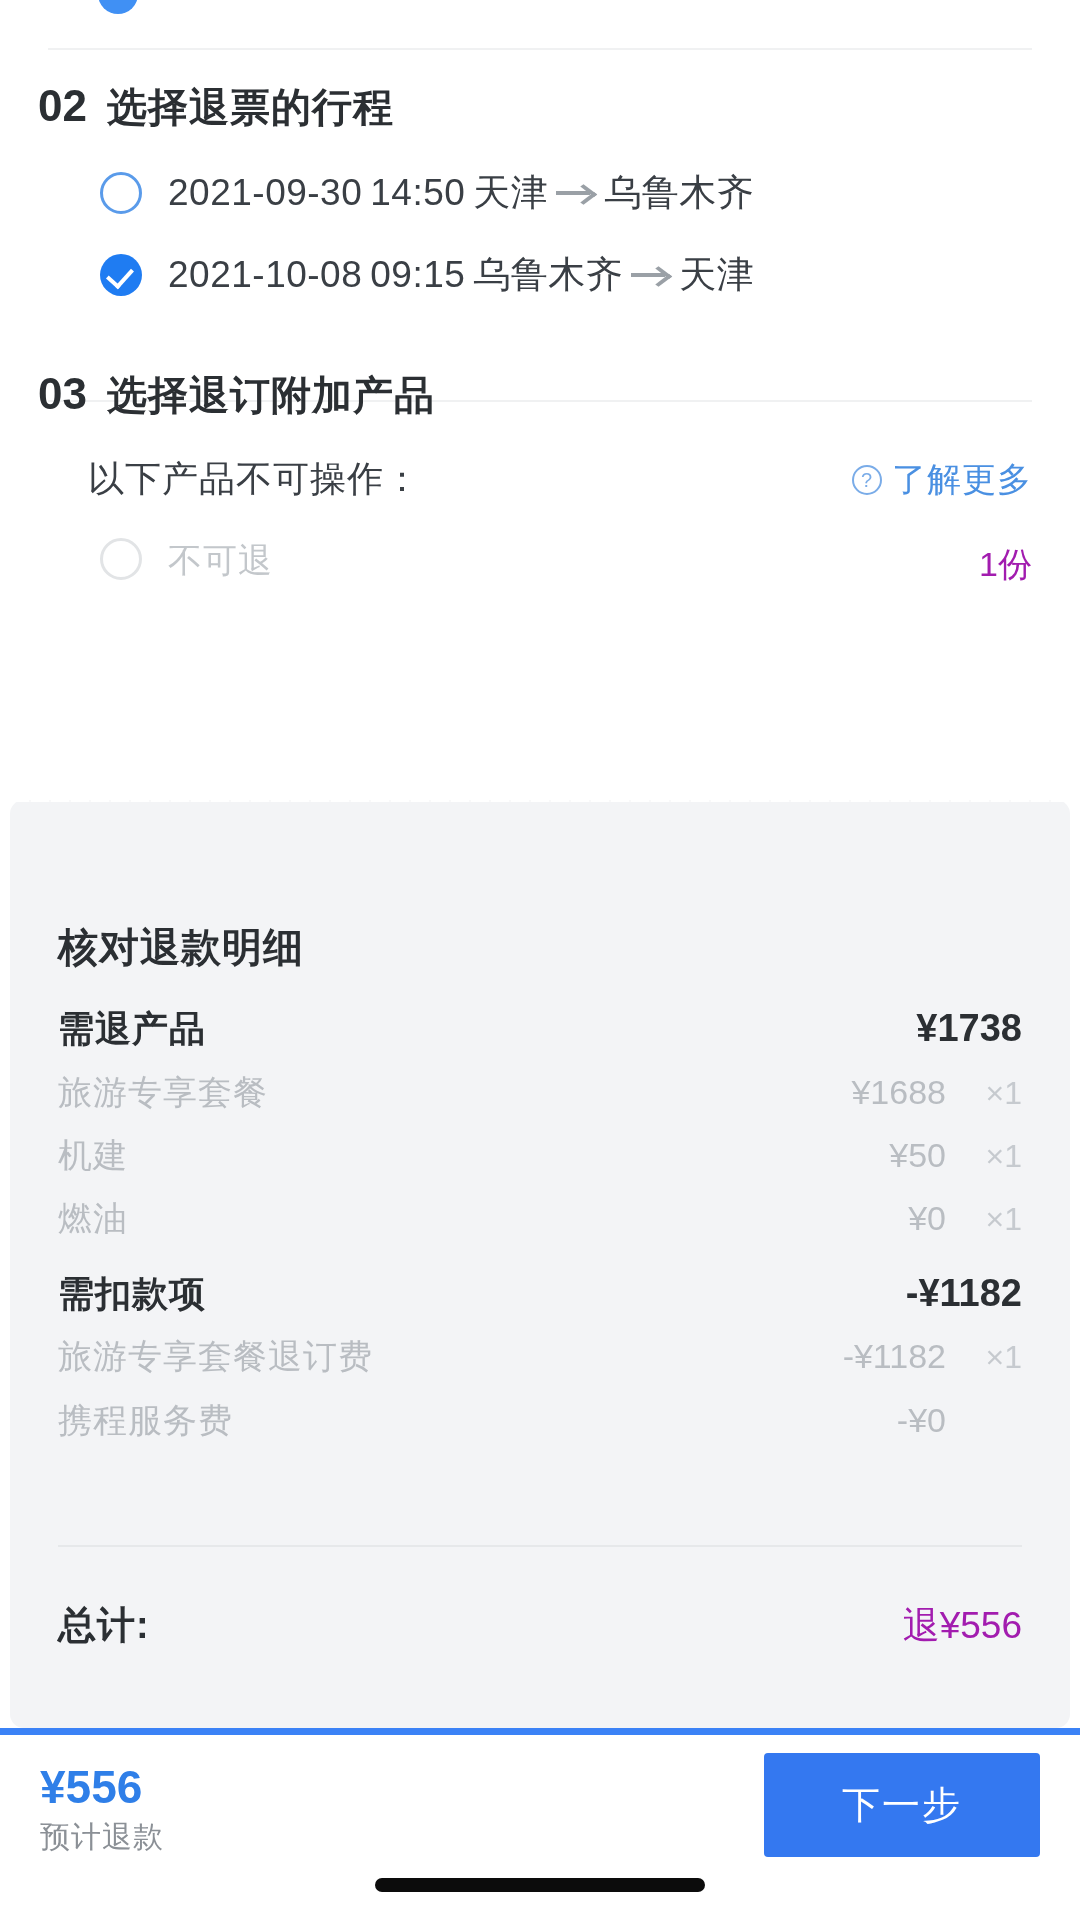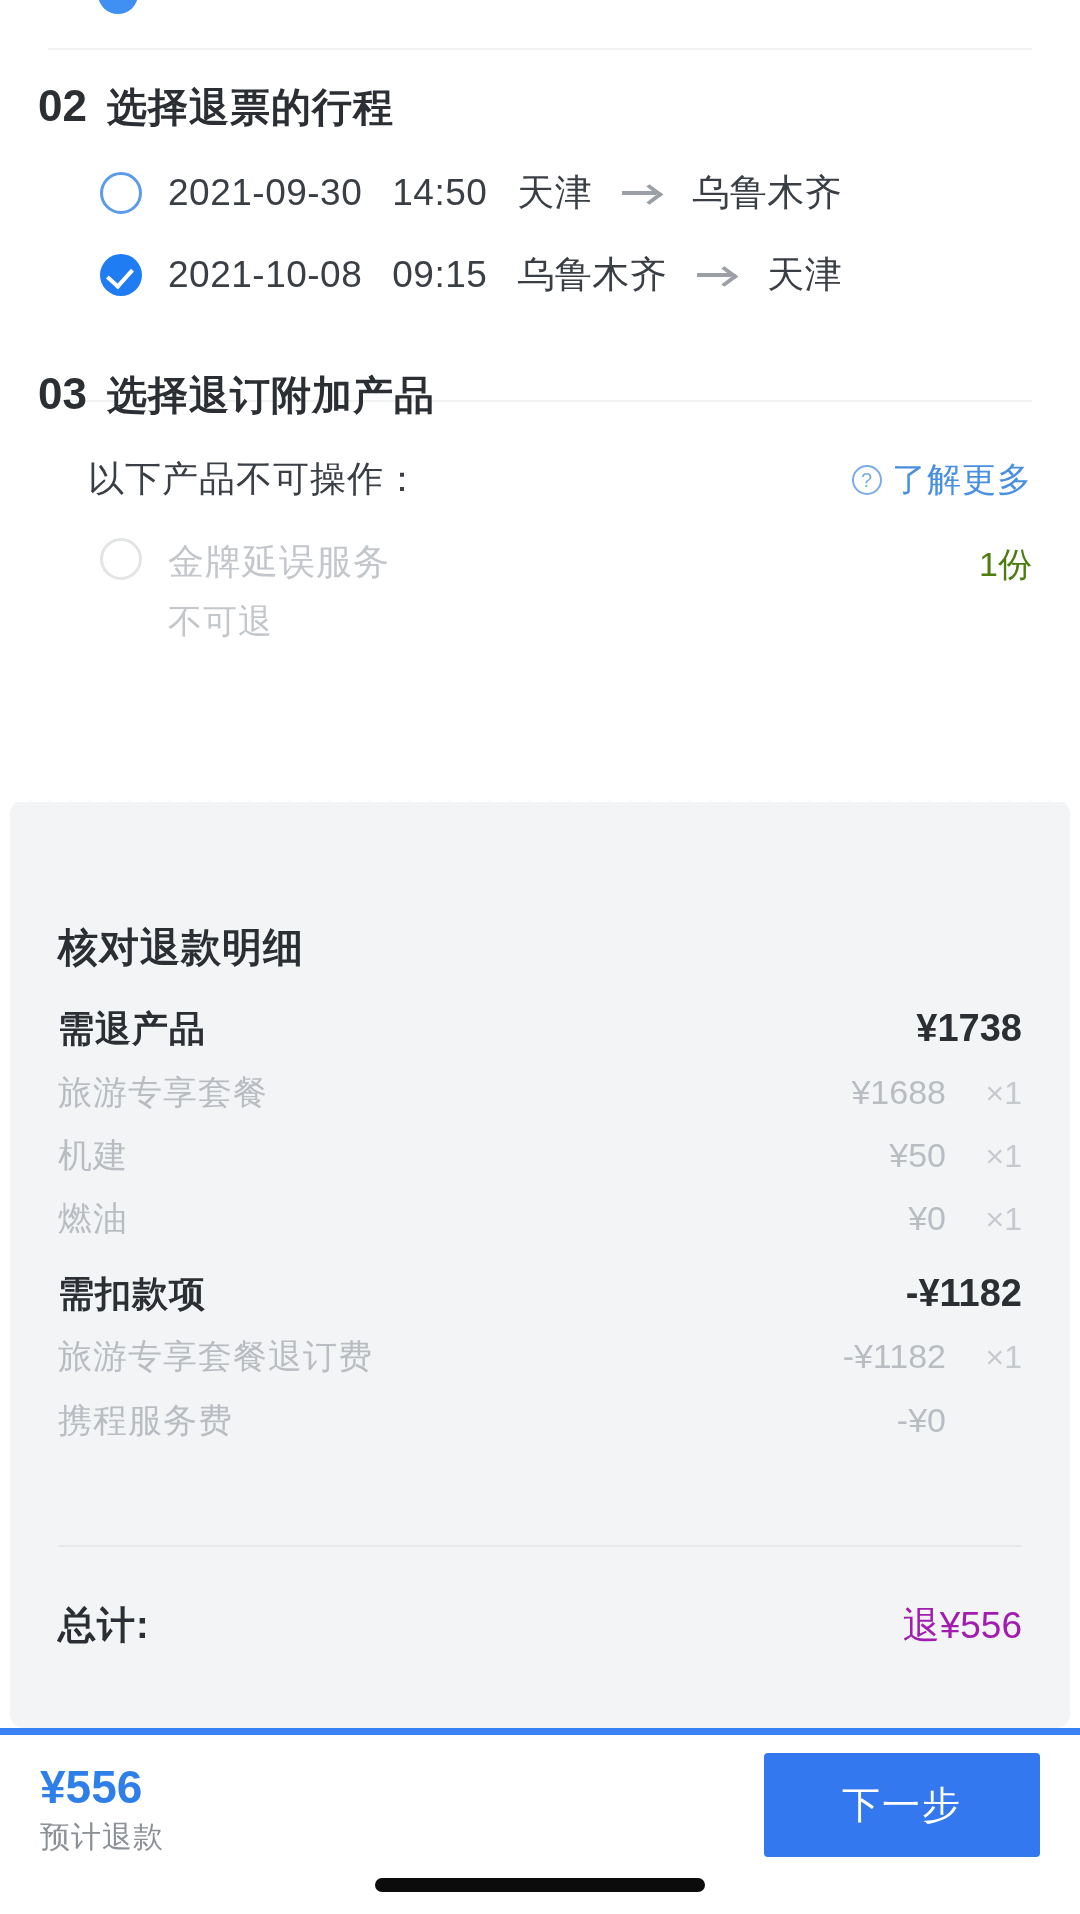--- a/index.html
+++ b/index.html
@@ -80,21 +80,21 @@
     border: 3px solid #e2e4e6;
     background: #ffffff;
   }
   .trip-text {
     font-size: 37px;
     color: #3a3f45;
     letter-spacing: 0.5px;
     white-space: nowrap;
     display: flex;
     align-items: center;
-    gap: 30px;
+    gap: 8px;
   }
   .trip-dt { font-weight: 400; }
   .arrow-ico {
     display: inline-block;
     width: 40px; height: 22px;
     position: relative;
     flex: 0 0 auto;
   }
   .arrow-ico::before {
     content: "";
@@ -150,21 +150,21 @@
     left: 100px; right: 48px;
     display: flex;
     align-items: flex-start;
   }
   .addon-left { display: flex; align-items: flex-start; gap: 26px; }
   .addon-texts { display: flex; flex-direction: column; gap: 12px; }
   .addon-name { font-size: 36px; color: #c3c7cb; letter-spacing: 1px; }
   .addon-sub  { font-size: 34px; color: #c3c7cb; letter-spacing: 1px; }
   .addon-qty  {
     margin-left: auto;
-    font-size: 34px; color: #4d7c0f;
+    font-size: 34px; color: #a21caf;
     padding-top: 4px;
   }
 
   
   #receipt {
     position: absolute;
     left: 10px;
     width: 1060px;
     background: #f3f4f6;
     border-radius: 14px;
@@ -313,21 +313,20 @@
     <span class="learn-more">
       <span class="q-ico">?</span>
       <span>了解更多</span>
     </span>
   </div>
 
   <div class="addon-row" style="top:538px;">
     <span class="addon-left">
       <span class="radio disabled"></span>
       <span class="addon-texts">
-        <span class="addon-name">金牌延误服务</span>
         <span class="addon-sub">不可退</span>
       </span>
     </span>
     <span class="addon-qty">1份</span>
   </div>
 
   <div id="receipt" style="top:800px; height:928px;">
     <div class="serrate"></div>
 
     <div class="card-title" style="top:120px;">核对退款明细</div>

